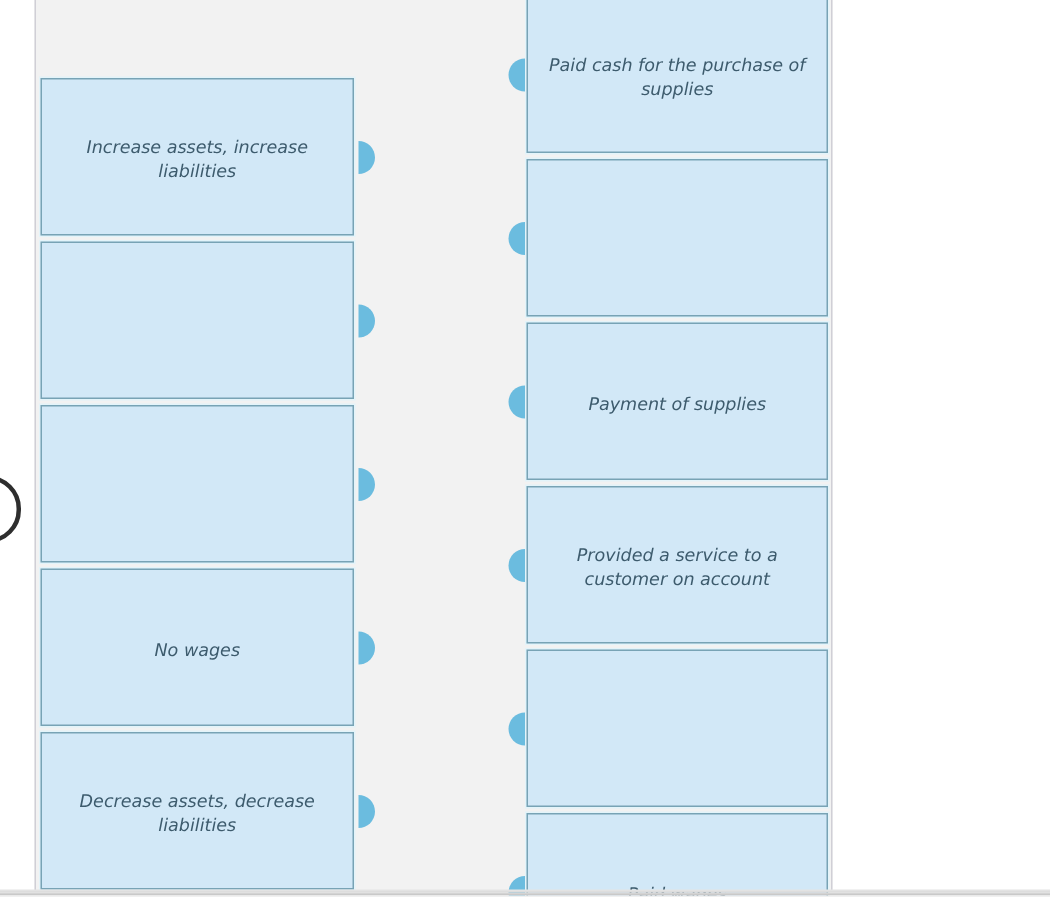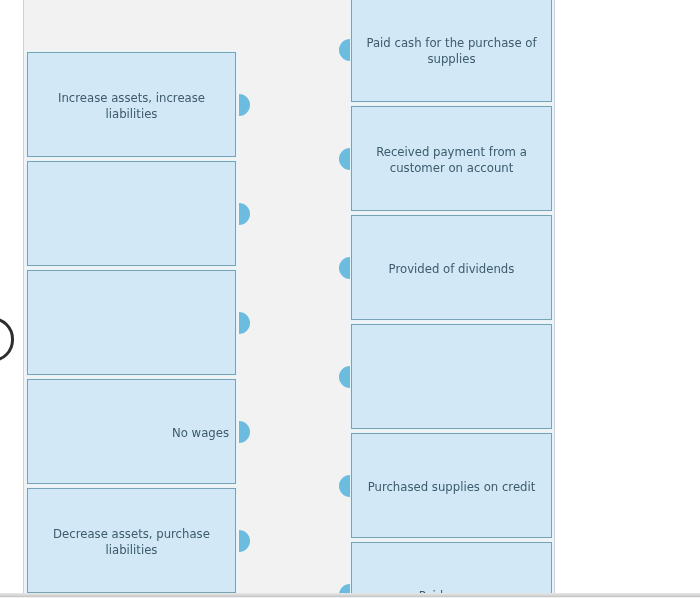--- a/index.html
+++ b/index.html
@@ -44,24 +44,24 @@
     align-items: center;
     justify-content: center;
     text-align: center;
     color: #3d5b6d;
     font-size: 11.7px;
     line-height: 15.5px;
     padding: 0 6px;
     box-shadow: 0 0 0 1px rgba(224, 244, 251, 0.85);
   }
   .col { position: static; }
-  .tile-left  { left: 27px;  width: 209px; height: 105px; justify-content: flex-end; }
+  .tile-left  { left: 27px;  width: 209px; height: 105px; }
   .tile-right { left: 351px; width: 201px; height: 105px; }
 
-  .tile > span { display: block; position: relative; top: 2px; }
+  .tile > span { display: block; position: relative; top: 2px; font-style: italic; }
 
   
   .knob {
     position: absolute;
     width: 11px;
     height: 22px;
     background: #6bbcdf;
     top: 41px;
   }
   .knob-left  {
@@ -119,43 +119,42 @@
       <div class="knob knob-left"></div>
     </div>
     <div class="tile tile-left" style="top:270px">
       <div class="knob knob-left"></div>
     </div>
     <div class="tile tile-left" style="top:379px">
       <span>No wages</span>
       <div class="knob knob-left"></div>
     </div>
     <div class="tile tile-left" style="top:488px">
-      <span>Decrease assets, purchase liabilities</span>
+      <span>Decrease assets, decrease liabilities</span>
       <div class="knob knob-left"></div>
     </div>
   </div>
 
   <div class="col" id="right-col">
     <div class="tile tile-right" style="top:-3px">
       <span>Paid cash for the purchase of supplies</span>
       <div class="knob knob-right"></div>
     </div>
     <div class="tile tile-right" style="top:106px">
-      <span>Received payment from a customer on account</span>
       <div class="knob knob-right"></div>
     </div>
     <div class="tile tile-right" style="top:215px">
-      <span>Provided of dividends</span>
+      <span>Payment of supplies</span>
       <div class="knob knob-right"></div>
     </div>
     <div class="tile tile-right" style="top:324px">
+      <span>Provided a service to a customer on account</span>
       <div class="knob knob-right"></div>
     </div>
     <div class="tile tile-right" style="top:433px">
-      <span>Purchased supplies on credit</span>
       <div class="knob knob-right"></div>
     </div>
     <div class="tile tile-right" style="top:542px">
       <span>Paid wages</span>
       <div class="knob knob-right"></div>
     </div>
   </div>
 
   <div id="bottom-bar">
       <i></i>

